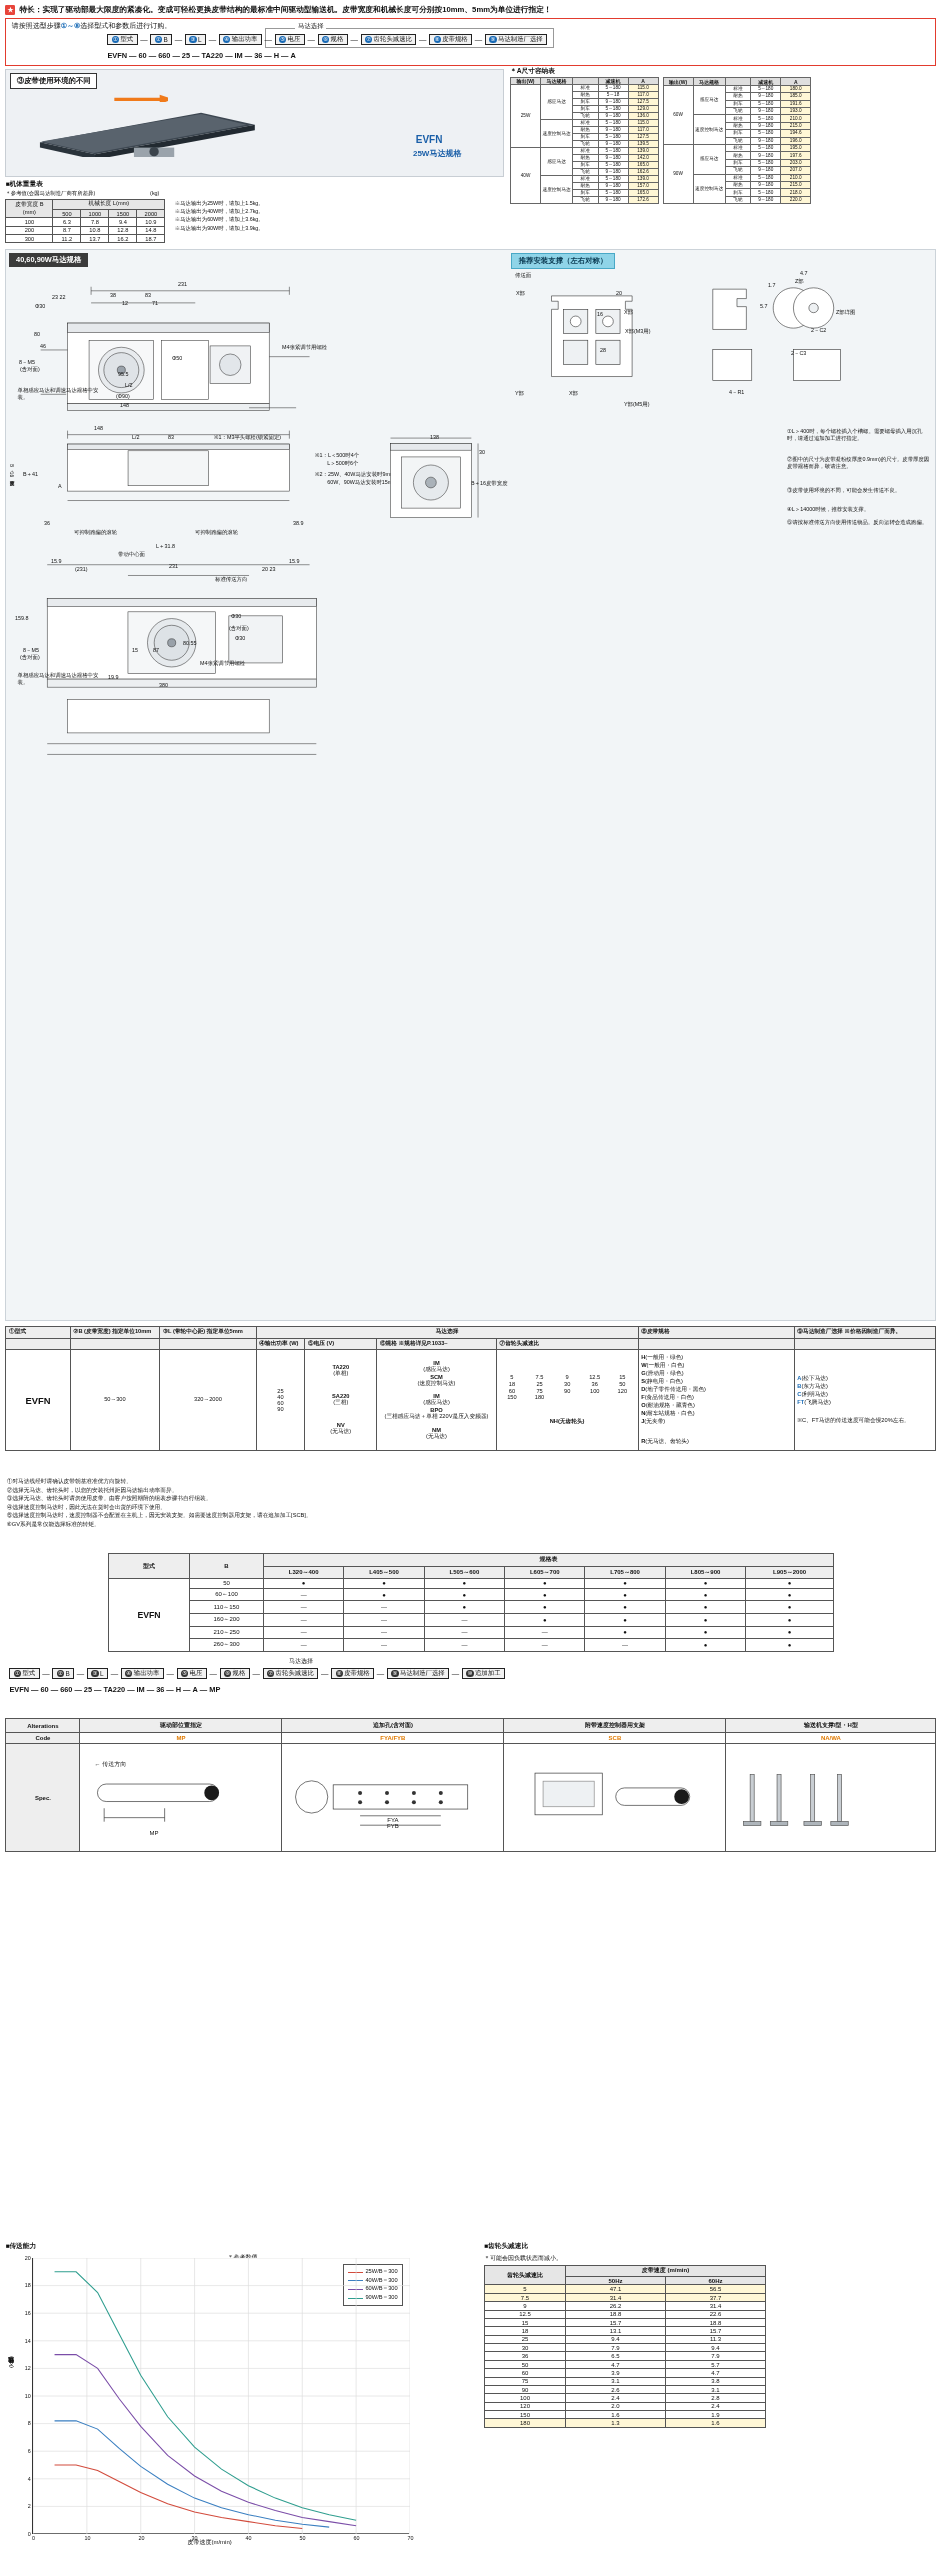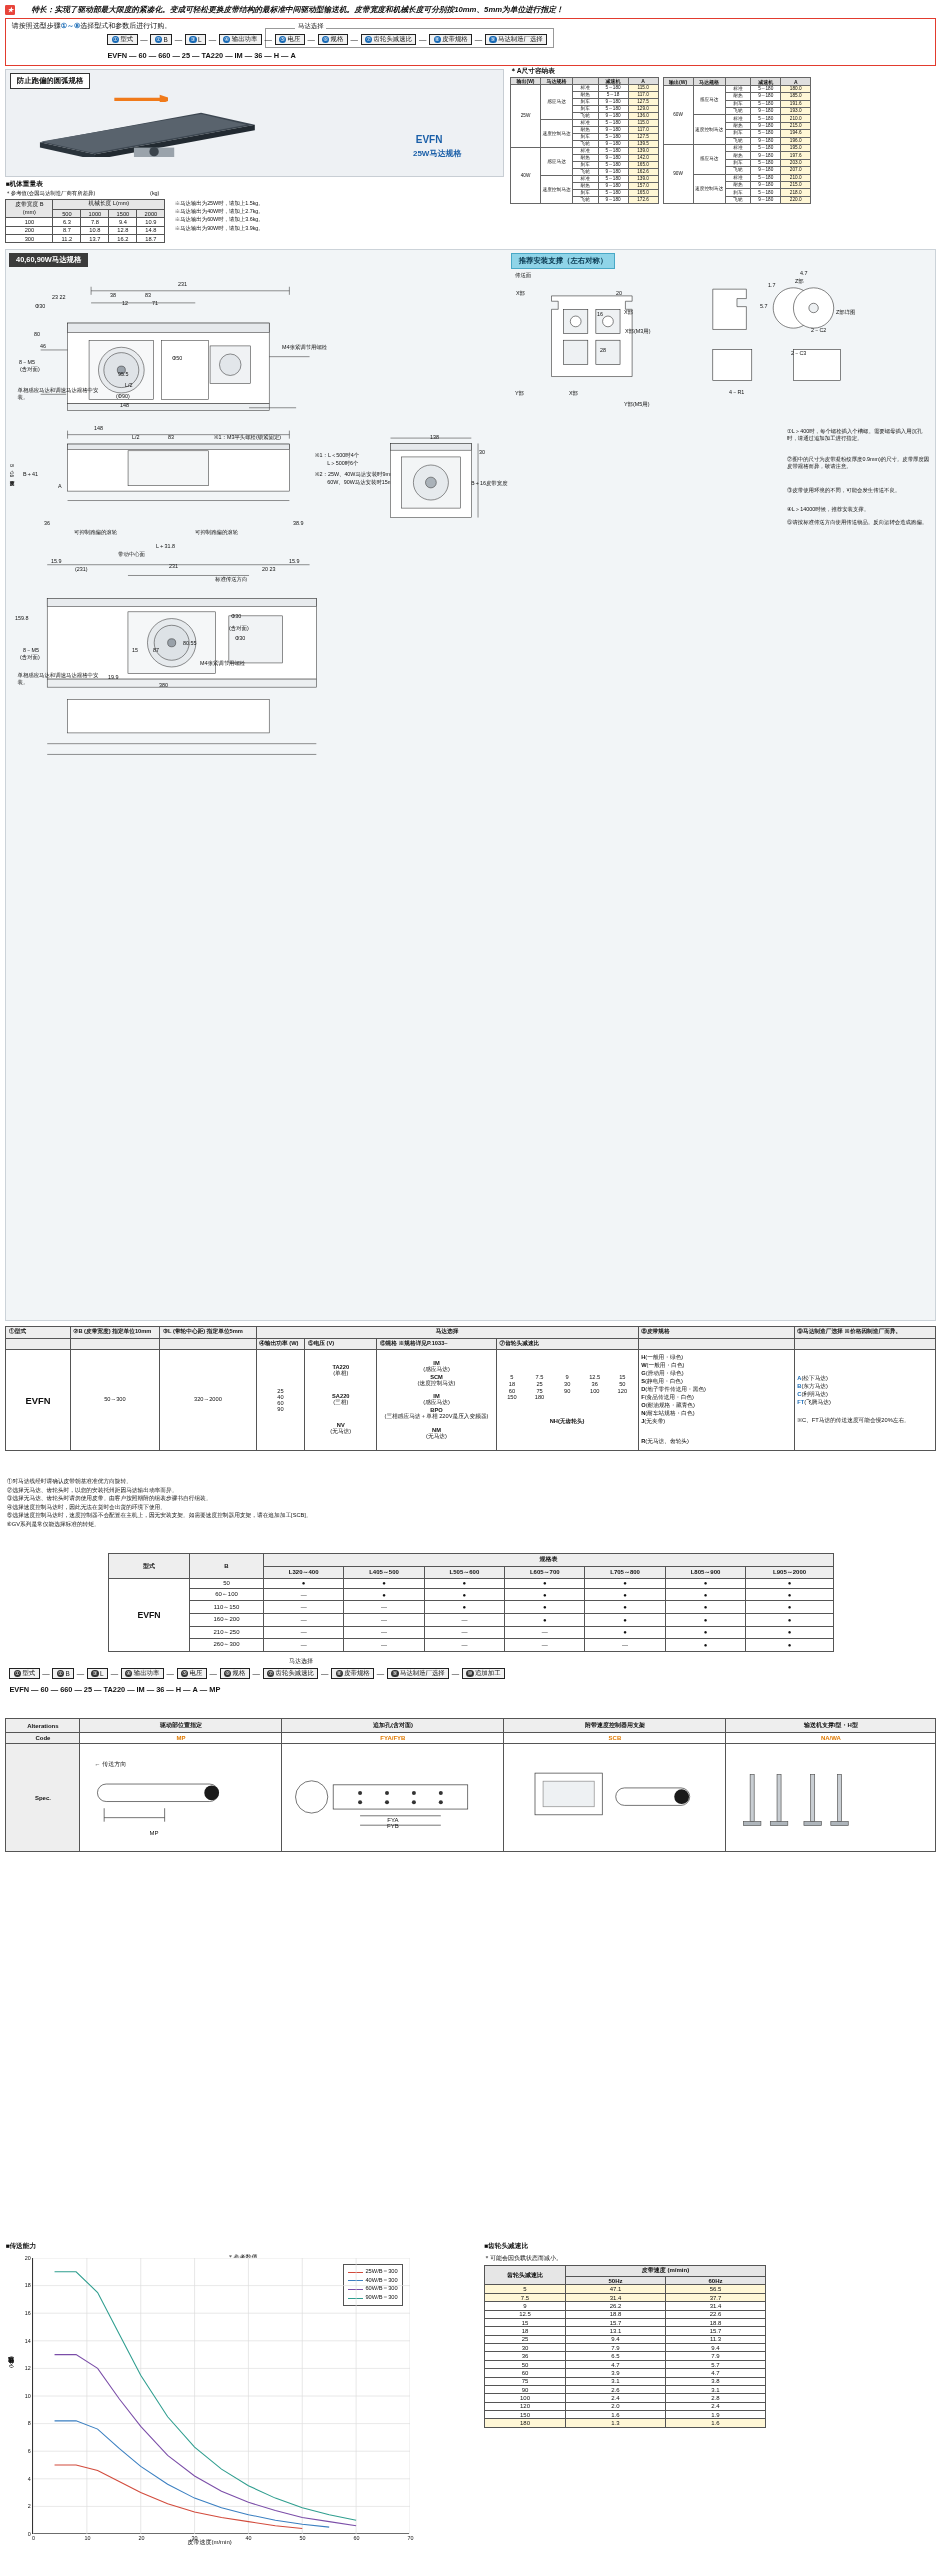--- a/index.html
+++ b/index.html
@@ -15,21 +15,21 @@
   
   .box { position:absolute; }
   .c { text-align:center; }
   .b { font-weight:bold; }
   .small { font-size:6px; }
   .tiny { font-size:5.4px; }
 
   
   .feature-bar {
     position:absolute; left:5.4px; top:2.7px; width:931px; height:15px;
-    display:flex; align-items:center; gap:16px;font-style:italic;
+    display:flex; align-items:center; gap:4px;
   }
   .feature-icon {
     width:10px; height:10px; background:#e8443a; border-radius:1.3px;
     color:#fff; font-size:6.7px; line-height:10px; text-align:center; font-weight:bold;
   }
   .feature-text { font-size:7.7px; font-weight:bold; color:#111; }
 
   
   .order-panel {
     position:absolute; left:5.4px; top:17.5px; width:931px; height:48px;
@@ -242,21 +242,21 @@
         <span>—</span>
         <span>36</span>
         <span>—</span>
         <span>H</span>
         <span>—</span>
         <span>A</span>
     </div>
   </div>
 
   <div class="illus-panel">
-    <div class="illus-title">防止跑偏的圆弧规格</div>
+    <div class="illus-title">③皮带使用环境的不同</div>
     <svg class="arrow-ora" width="61" height="10.8" viewBox="0 0 80 12">
       <path d="M0 8 L70 8" stroke="#f07a1a" stroke-width="5" fill="none"></path>
       <path d="M68 1 L88 8 L68 15 Z" fill="#f07a1a"></path>
     </svg>
     <svg class="conveyor" width="229" height="54" viewBox="0 0 330 70">
       <polygon points="10,48 250,4 330,22 92,66" fill="#3c4650"></polygon>
       <polygon points="10,48 92,66 92,74 10,56" fill="#2a333b"></polygon>
       <polygon points="92,66 330,22 330,30 92,74" fill="#222a31"></polygon>
       <polygon points="12,47 250,6 318,22 90,64" fill="#59636d"></polygon>
       <rect x="150" y="56" width="60" height="18" fill="#9aa3ab"></rect>

